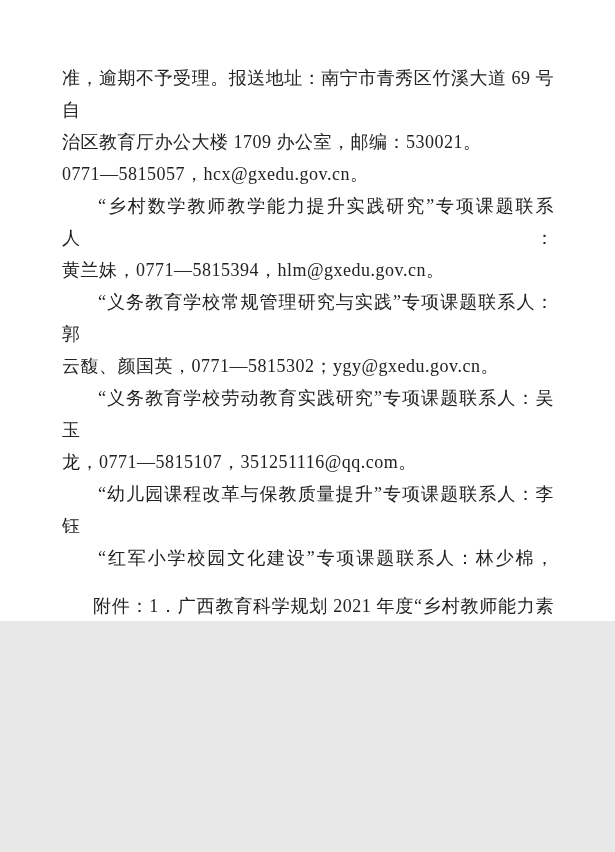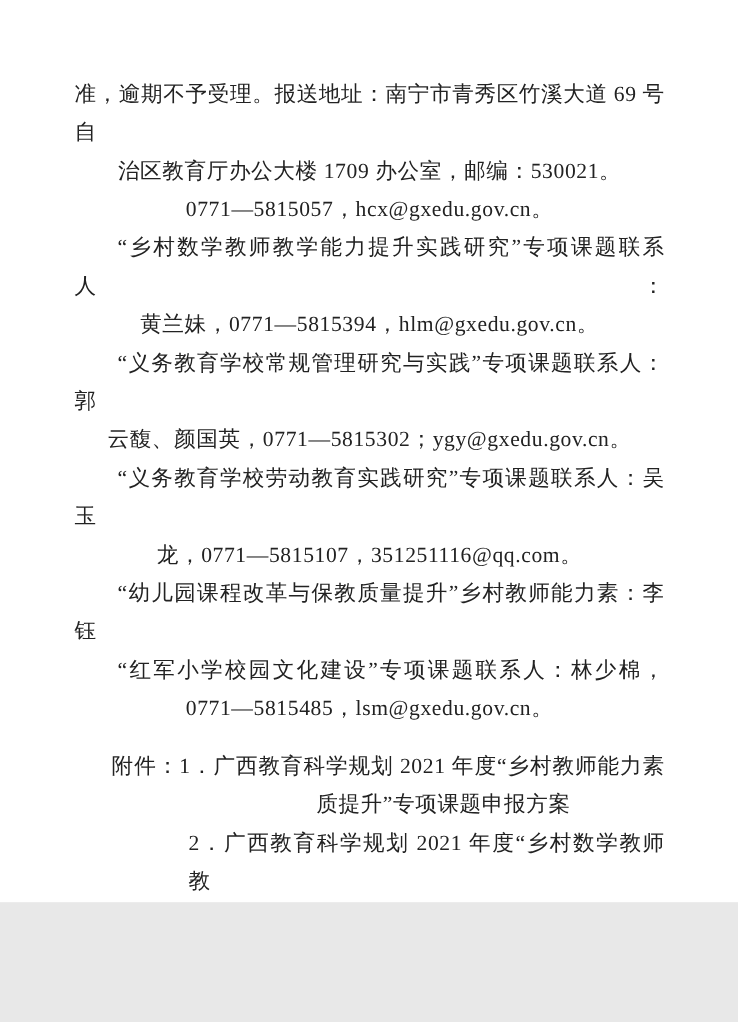--- a/index.html
+++ b/index.html
@@ -3,39 +3,39 @@
 <meta charset="utf-8">
 <style>
   html, body {
     margin: 0;
     padding: 0;
     background: #e8e8e8;
   }
   .page {
     position: relative;
     width: 615px;
-    height: 752px;
+    height: 621px;
     margin: 0 auto;
     background: #ffffff;
     overflow: hidden;
     font-family: "Liberation Serif", "DejaVu Serif", serif;
     color: #222222;
   }
   .doc-body {
     position: absolute;
     left: 62px;
     top: 62px;
     width: 492px;
   }
   .ln {
     font-size: 18px;
     line-height: 32px;
     letter-spacing: 0.5px;
     white-space: normal;
-    text-align: center;
+    text-align: left;
   }
   
   .fill {
     text-align: justify;
     text-align-last: justify;
   }
   
   .ind {
     text-indent: 2em;
   }
@@ -63,23 +63,22 @@
   <div class="doc-body">
     <div class="ln fill">准，逾期不予受理。报送地址：南宁市青秀区竹溪大道 69 号自</div>
     <div class="ln">治区教育厅办公大楼 1709 办公室，邮编：530021。</div>
     <div class="ln">0771—5815057，hcx@gxedu.gov.cn。</div>
     <div class="ln fill ind">“乡村数学教师教学能力提升实践研究”专项课题联系人：</div>
     <div class="ln">黄兰妹，0771—5815394，hlm@gxedu.gov.cn。</div>
     <div class="ln fill ind">“义务教育学校常规管理研究与实践”专项课题联系人：郭</div>
     <div class="ln">云馥、颜国英，0771—5815302；ygy@gxedu.gov.cn。</div>
     <div class="ln fill ind">“义务教育学校劳动教育实践研究”专项课题联系人：吴玉</div>
     <div class="ln">龙，0771—5815107，351251116@qq.com。</div>
-    <div class="ln fill ind">“幼儿园课程改革与保教质量提升”乡村教师能力素：李钰</div>
+    <div class="ln fill ind">“幼儿园课程改革与保教质量提升”专项课题联系人：李钰</div>
     <div class="ln fill ind">“红军小学校园文化建设”专项课题联系人：林少棉，</div>
-    <div class="ln">0771—5815485，lsm@gxedu.gov.cn。</div>
 
     <div class="attach">
       <div class="ln fill att-first">附件：1．广西教育科学规划 2021 年度“乡村教师能力素</div>
       <div class="ln att-cont">质提升”专项课题申报方案</div>
       <div class="ln fill att-num">2．广西教育科学规划 2021 年度“乡村数学教师教</div>
 
     </div>
   </div>
 
   <div class="pageno">— 3 —</div>

